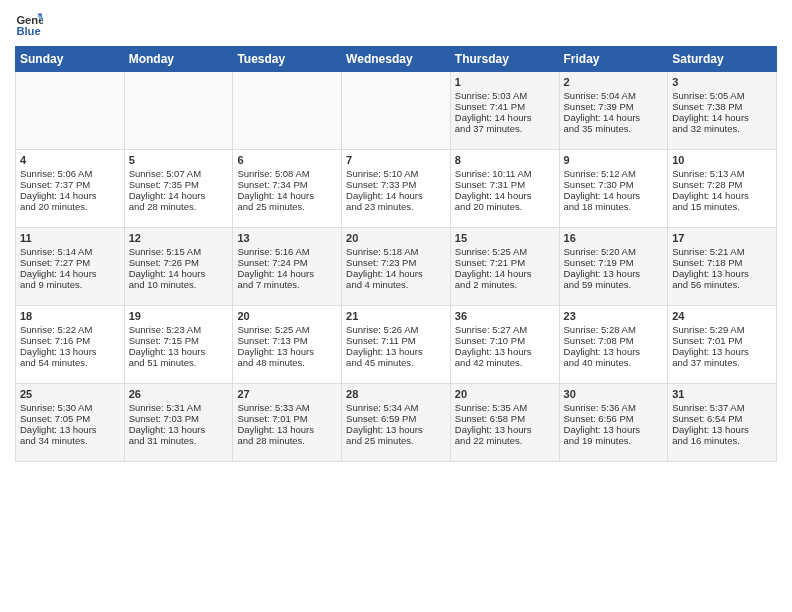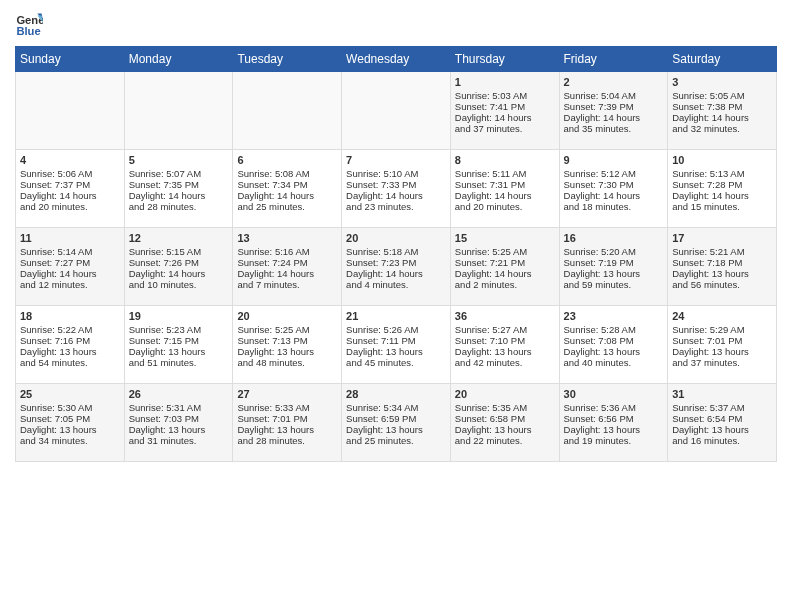--- a/index.html
+++ b/index.html
@@ -48,21 +48,21 @@
       border-collapse: collapse;
       table-layout: fixed;
     }
     thead tr {
       background-color: #2b5ea7;
       color: white;
     }
     thead th {
       padding: 5px 4px;
       font-size: 12px;
-      font-weight: normal;
+      font-weight: bold;
       text-align: left;
       border: 1px solid #2b5ea7;
     }
     tbody tr {
       background-color: #ffffff;
     }
     tbody tr:nth-child(odd) {
       background-color: #f5f5f5;
     }
     tbody td {
@@ -170,21 +170,21 @@
           </td>
           <td>
             <span class="day-num">7</span>
             <div>Sunrise: 5:10 AM</div>
             <div>Sunset: 7:33 PM</div>
             <div>Daylight: 14 hours</div>
             <div>and 23 minutes.</div>
           </td>
           <td>
             <span class="day-num">8</span>
-            <div>Sunrise: 5:11 AM</div>
+            <div>Sunrise: 10:11 AM</div>
             <div>Sunset: 7:31 PM</div>
             <div>Daylight: 14 hours</div>
             <div>and 20 minutes.</div>
           </td>
           <td>
             <span class="day-num">9</span>
             <div>Sunrise: 5:12 AM</div>
             <div>Sunset: 7:30 PM</div>
             <div>Daylight: 14 hours</div>
             <div>and 18 minutes.</div>
@@ -196,21 +196,21 @@
             <div>Daylight: 14 hours</div>
             <div>and 15 minutes.</div>
           </td>
         </tr>
         <tr>
           <td>
             <span class="day-num">11</span>
             <div>Sunrise: 5:14 AM</div>
             <div>Sunset: 7:27 PM</div>
             <div>Daylight: 14 hours</div>
-            <div>and 12 minutes.</div>
+            <div>and 9 minutes.</div>
           </td>
           <td>
             <span class="day-num">12</span>
             <div>Sunrise: 5:15 AM</div>
             <div>Sunset: 7:26 PM</div>
             <div>Daylight: 14 hours</div>
             <div>and 10 minutes.</div>
           </td>
           <td>
             <span class="day-num">13</span>

